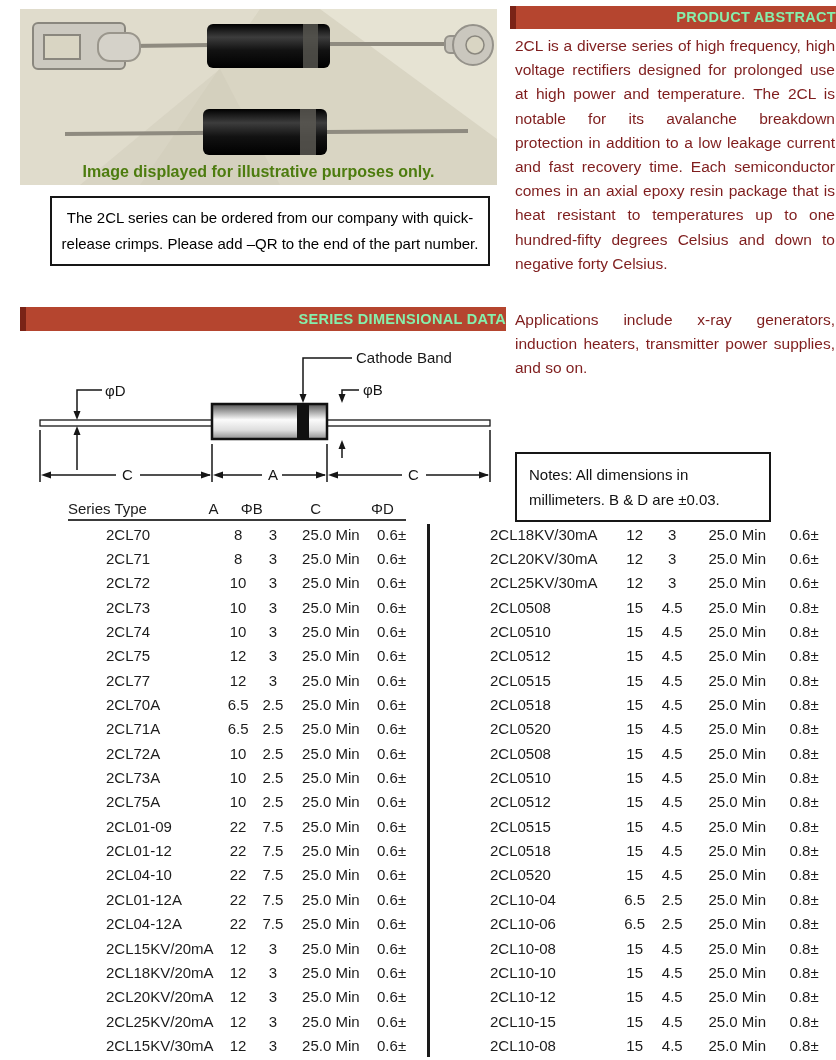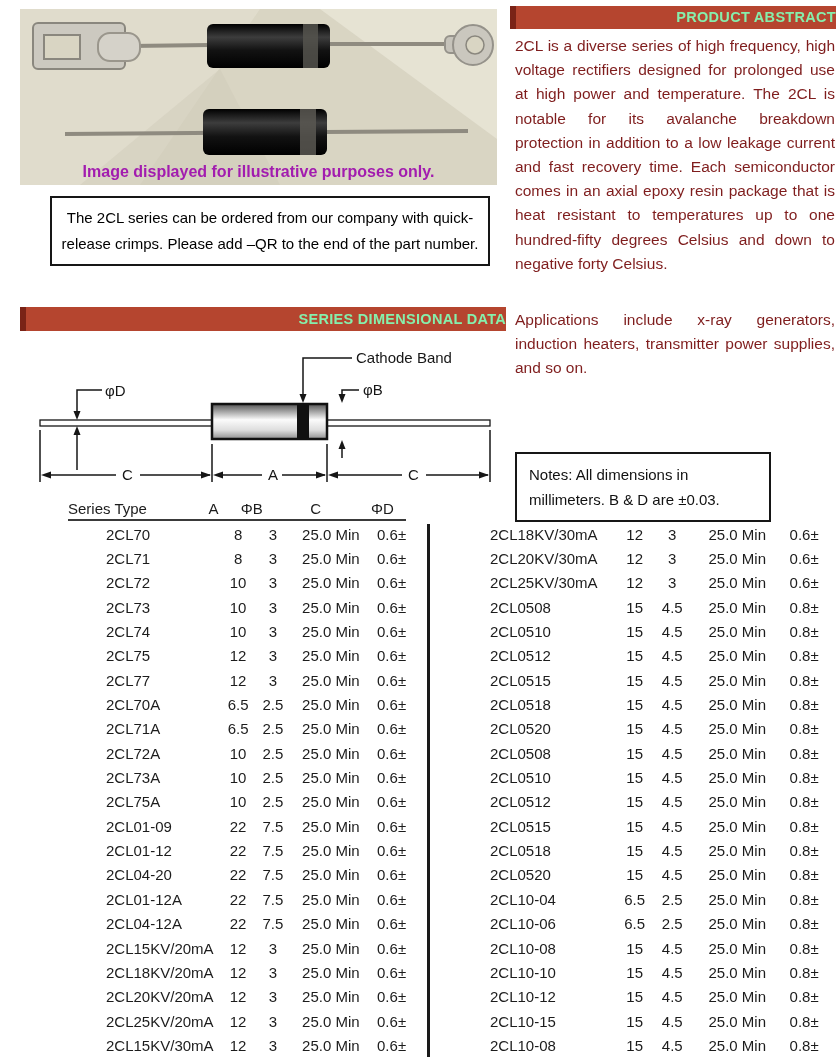--- a/index.html
+++ b/index.html
@@ -5,21 +5,21 @@
   html,body { margin:0; padding:0; background:#ffffff; }
   #page {
     position:relative; width:836px; height:1060px; background:#ffffff;
     font-family:"Liberation Sans", sans-serif; color:#262626; overflow:hidden;
   }
   
   #photo { position:absolute; left:20px; top:9px; width:477px; height:176px; }
   #photo svg { display:block; }
   #photo-caption {
     position:absolute; left:0; right:0; bottom:4px; text-align:center;
-    font-size:16px; font-weight:bold; color:#a21caf;
+    font-size:16px; font-weight:bold; color:#4d7c0f;
   }
   
   #order-note {
     position:absolute; left:50px; top:196px; width:424px; min-height:44px;
     border:2px solid #161616; padding:7px 6px; box-sizing:content-box;
     text-align:center; font-size:15px; line-height:26px; color:#000000;
     display:flex; align-items:center; justify-content:center;
   }
   
   .banner {
@@ -277,21 +277,21 @@
       <span class="c-d">0.6±</span>
     </div>
       <div class="trow">
       <span class="c-type">2CL01-12</span>
       <span class="c-a">22</span>
       <span class="c-b">7.5</span>
       <span class="c-c">25.0 Min</span>
       <span class="c-d">0.6±</span>
     </div>
       <div class="trow">
-      <span class="c-type">2CL04-20</span>
+      <span class="c-type">2CL04-10</span>
       <span class="c-a">22</span>
       <span class="c-b">7.5</span>
       <span class="c-c">25.0 Min</span>
       <span class="c-d">0.6±</span>
     </div>
       <div class="trow">
       <span class="c-type">2CL01-12A</span>
       <span class="c-a">22</span>
       <span class="c-b">7.5</span>
       <span class="c-c">25.0 Min</span>

